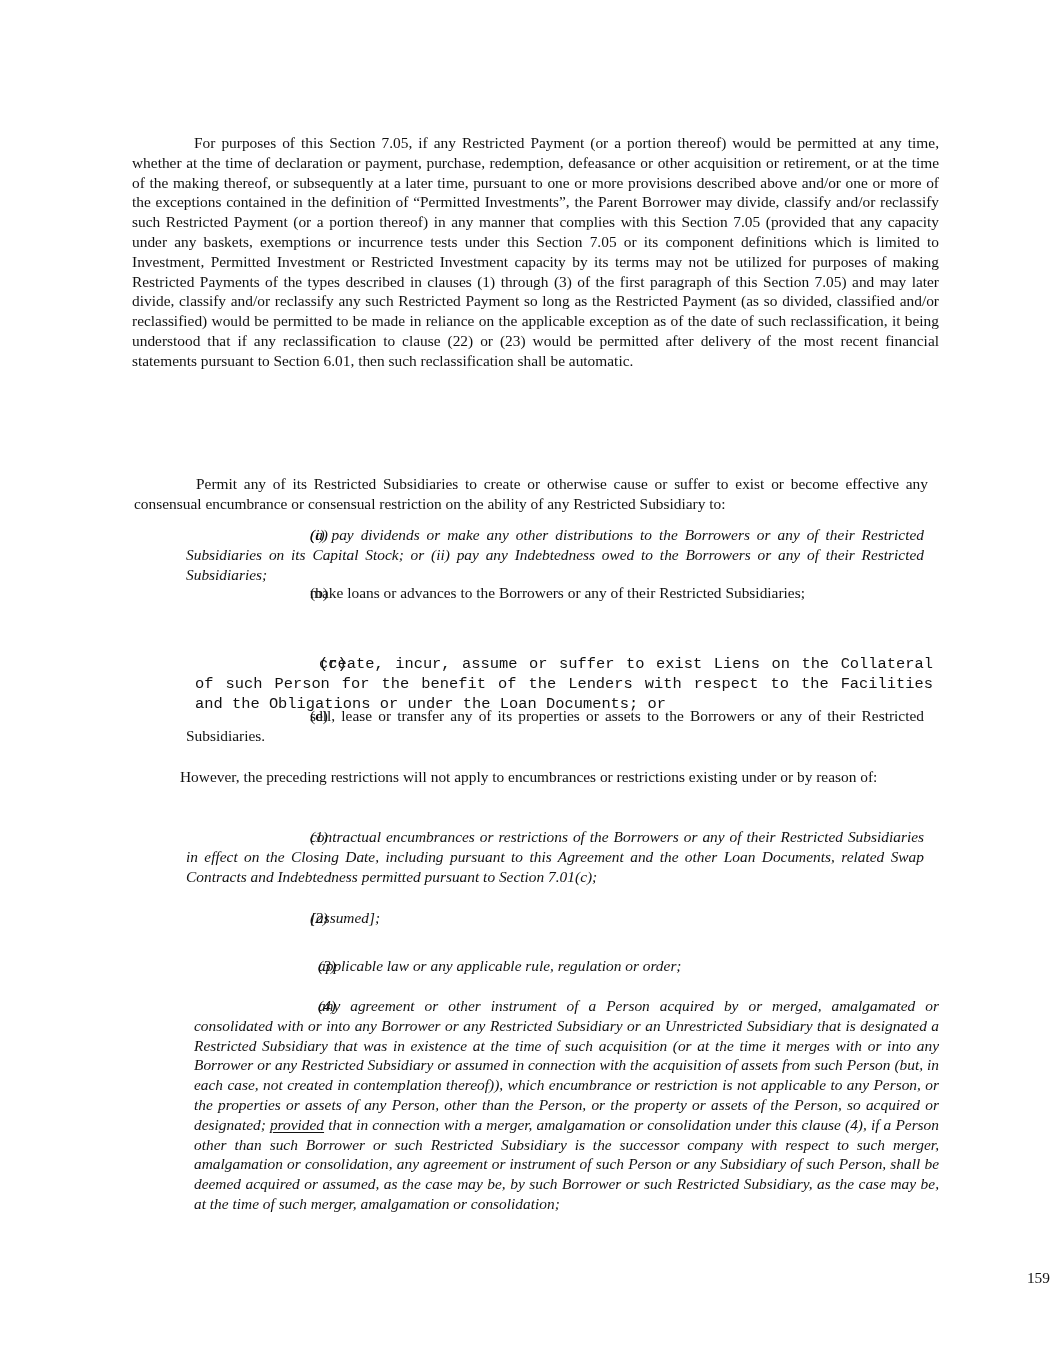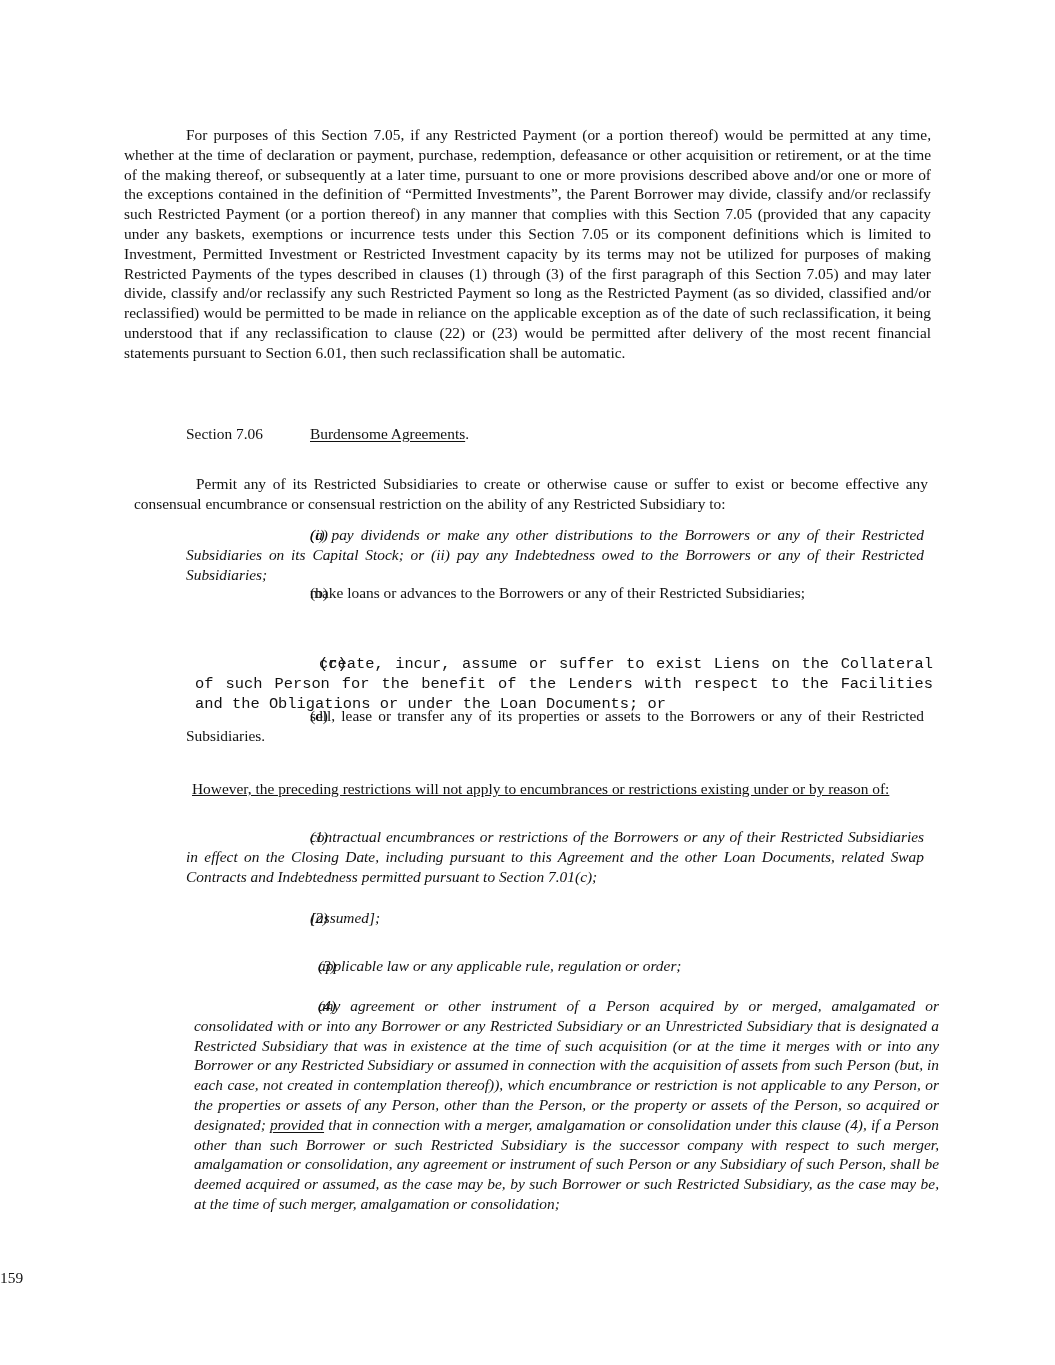--- a/index.html
+++ b/index.html
@@ -28,34 +28,31 @@
     #ca { top: 525px; font-style: italic; }
     #cb { top: 583px; text-align: left; }
     #cc { top: 646px; }
     #cd { top: 706px; }
     #p3 { left: 118px; top: 767px; width: 809px; }
     .sub { left: 186px; width: 738px; font-style: italic; }
     #s1 { top: 827px; }
     #s2 { top: 908px; text-align: left; }
     #s3 { top: 948px; text-align: left; }
     #s4 { top: 988px; width: 745px; }
-    #page-num { position: absolute; left: 0; width: 1050px; top: 1268px; text-align: left; }
+    #page-num { position: absolute; left: 0; width: 1050px; top: 1268px; text-align: right; }
   </style>
 </head>
 <body>
 
 <div class="page">
 
-  <p class="block indent last-left" id="p1" style="margin:0;">
+  <p class="block indent last-left" id="p1" style="margin:8px;">
     <span>For purposes of this Section 7.05, if any Restricted Payment (or a portion thereof) would be permitted at any time, whether at the time of declaration or payment, purchase, redemption, defeasance or other acquisition or retirement, or at the time of the making thereof, or subsequently at a later time, pursuant to one or more provisions described above and/or one or more of the exceptions contained in the definition of “Permitted Investments”, the Parent Borrower may divide, classify and/or reclassify such Restricted Payment (or a portion thereof) in any manner that complies with this Section 7.05 (provided that any capacity under any baskets, exemptions or incurrence tests under this Section 7.05 or its component definitions which is limited to Investment, Permitted Investment or Restricted Investment capacity by its terms may not be utilized for purposes of making Restricted Payments of the types described in clauses (1) through (3) of the first paragraph of this Section 7.05) and may later divide, classify and/or reclassify any such Restricted Payment so long as the Restricted Payment (as so divided, classified and/or reclassified) would be permitted to be made in reliance on the applicable exception as of the date of such reclassification, it being understood that if any reclassification to clause (22) or (23) would be permitted after delivery of the most recent financial statements pursuant to Section 6.01, then such reclassification shall be automatic.</span>
   </p>
 
-  <div class="block" id="sec-head">
-    <span class="num">Section 7.06</span><span class="u">Burdensome Agreements</span><span>.</span>
-  </div>
 
   <p class="block indent last-left" id="p2" style="margin:10px;">
     <span>Permit any of its Restricted Subsidiaries to create or otherwise cause or suffer to exist or become effective any consensual encumbrance or consensual restriction on the ability of any Restricted Subsidiary to:</span>
   </p>
 
   <p class="block clause indent last-left" id="ca" style="margin:0;">
     <span class="num">(a)</span><span>(i) pay dividends or make any other distributions to the Borrowers or any of their Restricted Subsidiaries on its Capital Stock; or (ii) pay any Indebtedness owed to the Borrowers or any of their Restricted Subsidiaries;</span>
   </p>
 
   <p class="block clause indent" id="cb" style="margin:0;">
@@ -63,21 +60,21 @@
   </p>
 
   <p class="block clause indent last-left" id="cc" style="margin:9px;font-family:Liberation Mono, monospace;">
     <span class="num">(c)</span><span>create, incur, assume or suffer to exist Liens on the Collateral of such Person for the benefit of the Lenders with respect to the Facilities and the Obligations or under the Loan Documents; or</span>
   </p>
 
   <p class="block clause indent last-left" id="cd" style="margin:0;">
     <span class="num">(d)</span><span>sell, lease or transfer any of its properties or assets to the Borrowers or any of their Restricted Subsidiaries.</span>
   </p>
 
-  <p class="block indent last-left" id="p3" style="margin:12px;text-decoration:underline;">
+  <p class="block indent last-left" id="p3" style="margin:0;">
     <span>However, the preceding restrictions will not apply to encumbrances or restrictions existing under or by reason of:</span>
   </p>
 
   <p class="block sub indent last-left" id="s1" style="margin:0;">
     <span class="num" style="display:inline-block;width:62px;">(1)</span><span>contractual encumbrances or restrictions of the Borrowers or any of their Restricted Subsidiaries in effect on the Closing Date, including pursuant to this Agreement and the other Loan Documents, related Swap Contracts and Indebtedness permitted pursuant to Section 7.01(c);</span>
   </p>
 
   <p class="block sub indent" id="s2" style="margin:0;">
     <span class="num" style="display:inline-block;width:62px;">(2)</span><span>[assumed];</span>
   </p>

